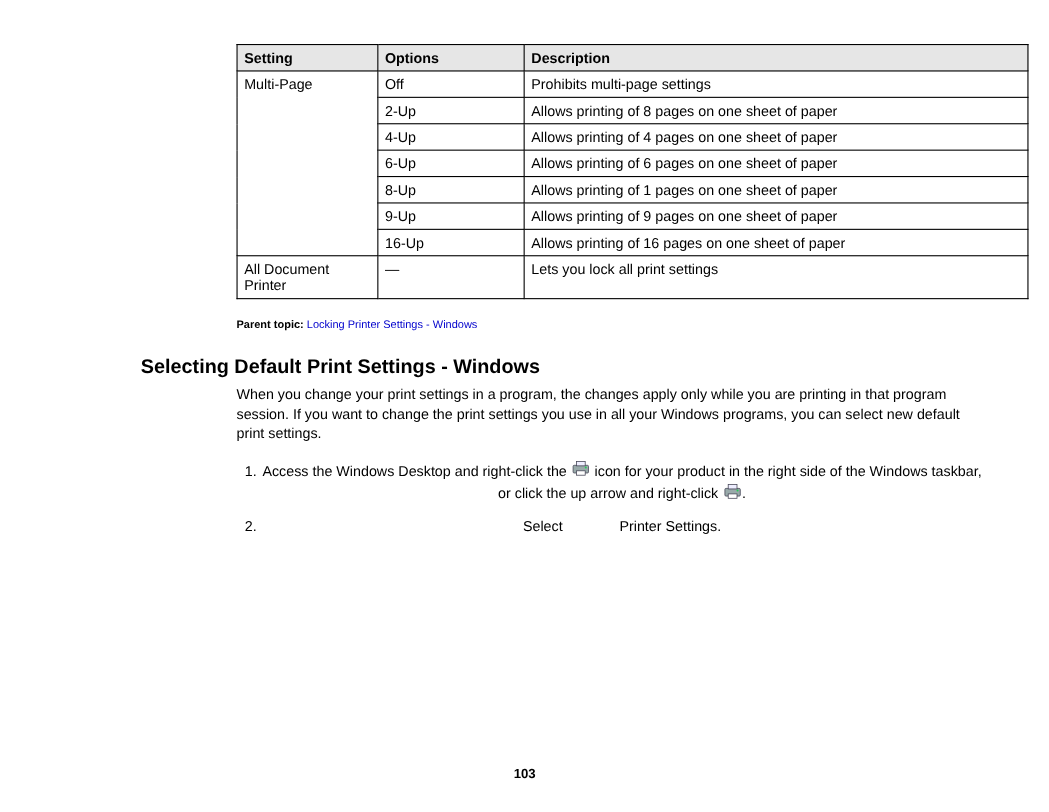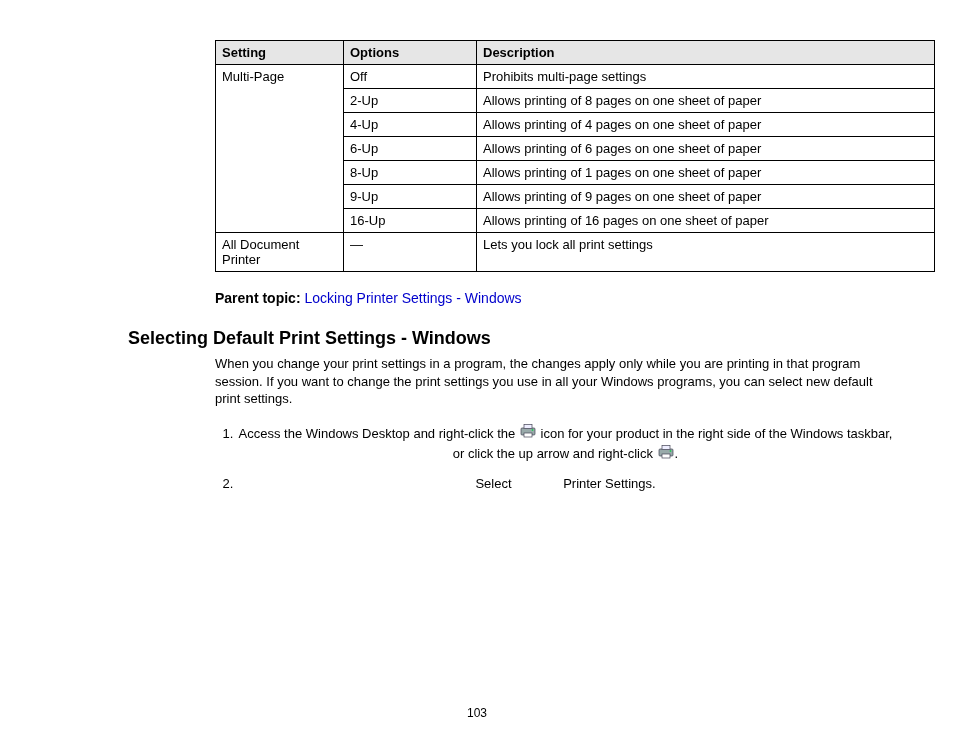--- a/index.html
+++ b/index.html
@@ -24,21 +24,21 @@
     vertical-align: top;
     font-size: 13px;
   }
   th {
     background: #e6e6e6;
     font-weight: bold;
   }
   .parent-topic {
     margin-left: 155px;
     margin-bottom: 22px;
-    font-size: 14px;
+    font-size: 10px;
   }
   .parent-topic .label {
     font-weight: bold;
   }
   .parent-topic .link {
     color: #0000cc;
   }
   .section-heading {
     font-size: 18px;
     font-weight: bold;
@@ -62,24 +62,24 @@
     line-height: 1.5;
   }
   .printer-icon {
     display: inline-block;
     vertical-align: middle;
     margin: 0 1px;
   }
   .bold { font-weight: normal; margin-left: 48px; }
   .page-number {
     text-align: center;
-    font-weight: normal;
+    font-weight: bold;
     font-size: 12px;
     position: fixed;
-    bottom: 18px;
+    bottom: 28px;
     left: 0;
     right: 0;
   }
 </style>
 </head>
 <body>
 
 <table>
   <thead>
     <tr>

